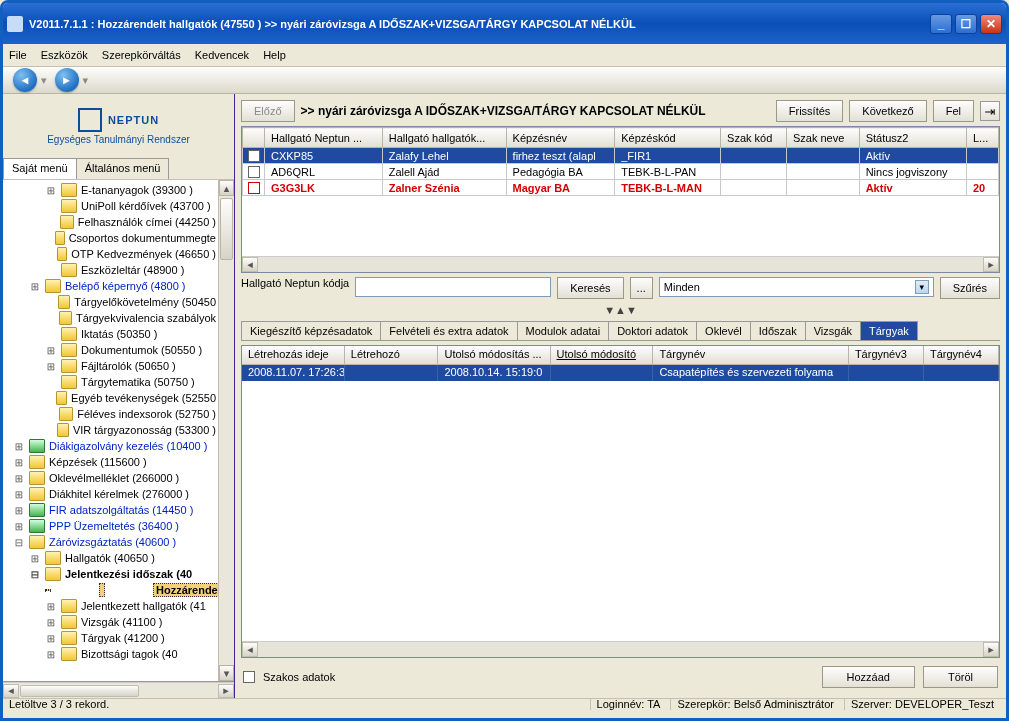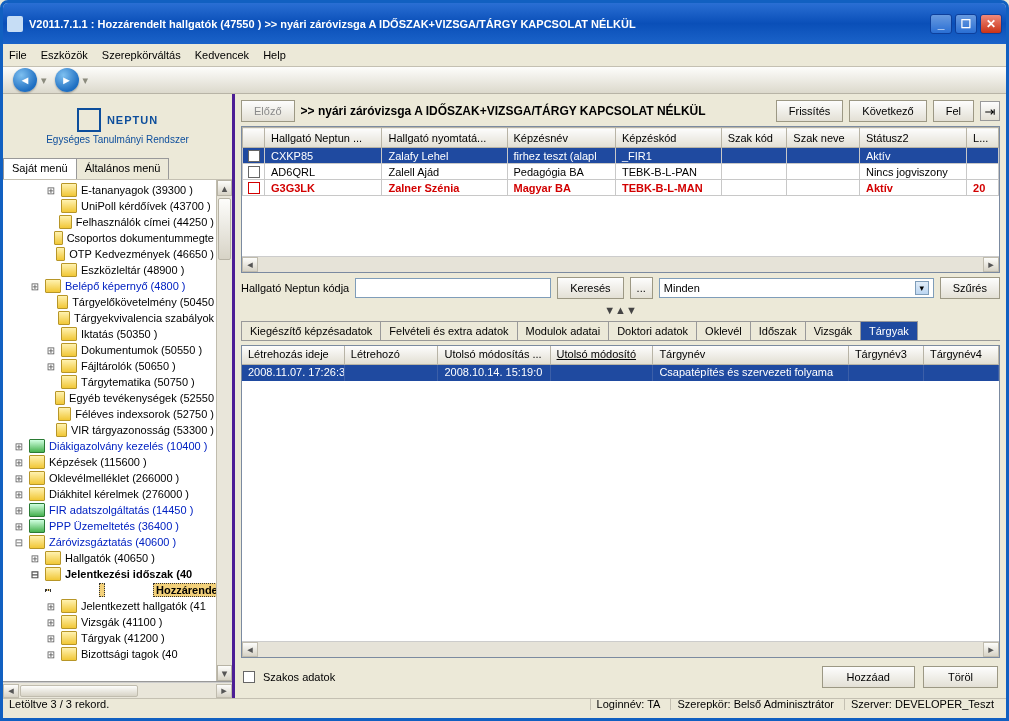--- a/index.html
+++ b/index.html
@@ -11,21 +11,21 @@
   .win-buttons { display: flex; gap: 3px; }
   .win-btn { width: 22px; height: 20px; border: 1px solid #0d3f9b; border-radius: 3px; display: flex; align-items: center; justify-content: center; color: #fff; font-weight: bold; font-size: 12px; }
   .win-btn.min, .win-btn.max { background: linear-gradient(#689adf, #2a6fd4); }
   .win-btn.close { background: linear-gradient(#f08a7b, #c93215); }
   .menubar { height: 22px; background: #ece9d8; display: flex; align-items: center; padding: 0 6px; gap: 14px; }
   .menubar span { cursor: default; }
   .navbar { height: 28px; background: linear-gradient(#fdfdfb, #dcd9cc); border-top: 1px solid #c4c0b2; border-bottom: 1px solid #b8b4a6; display: flex; align-items: center; padding: 0 10px; gap: 8px; }
   .nav-btn { width: 24px; height: 24px; border-radius: 50%; background: radial-gradient(circle at 35% 30%, #7ec0f0, #1f6fc2 70%); display: flex; align-items: center; justify-content: center; color: #fff; box-shadow: 0 1px 2px rgba(0,0,0,.3); }
   .nav-arr { margin-left: -4px; color: #8b8b7d; }
   .content { flex: 1; display: flex; overflow: hidden; }
-  .side { width: 232px; display: flex; flex-direction: column; border-right: 3px solid #4c1d95; }
+  .side { width: 232px; display: flex; flex-direction: column; border-right: 1px solid #4c1d95; }
   .logo { height: 64px; display: flex; flex-direction: column; align-items: center; justify-content: center; gap: 2px; }
   .logo-text { color: #0d4e9c; font-weight: bold; font-size: 24px; letter-spacing: 1px; display: flex; align-items: center; gap: 6px;}
   .logo-sq { width: 24px; height: 24px; border: 2px solid #0d4e9c; display: inline-block; }
   .logo-sub { color: #0d4e9c; font-size: 10px; }
   .side-tabs { display: flex; height: 22px; border-bottom: 1px solid #c4c0b2; background: #ece9d8; }
   .side-tab { padding: 3px 8px; border: 1px solid #999; border-bottom: none; background: #ece9d8; margin-right: -1px; }
   .side-tab.active { background: #fff; }
   .tree { flex: 1; background: #fff; overflow: auto; padding: 2px 0; border-bottom: 1px solid #999; position: relative;}
   .tree-scrollbar { position:absolute; right:0; top:0; bottom:0; width:16px; background:#e9e6da; border-left:1px solid #c0bcae; }
   .tree-sb-btn { height:16px; background:linear-gradient(#fdfdfb,#d7d3c6); border:1px solid #b7b3a5; display:flex; align-items:center; justify-content:center; color:#555;}
@@ -55,21 +55,21 @@
   .grid th { background: linear-gradient(#fdfdfd, #e2dfd3); border: 1px solid #b8b4a6; height: 20px; text-align: left; padding: 0 6px; font-weight: normal; }
   .grid th:first-child, .grid td:first-child { width: 22px; padding:0; text-align:center;}
   .grid td { border: 1px solid #c8c8c8; height: 16px; padding: 0 6px; }
   .row-sel td { background: #1f4aa0; color: #fff; }
   .chk { width: 12px; height: 12px; border: 1px solid #666; background: #fff; display: inline-block; vertical-align: middle;}
   .row-red td { color: #d20000; font-weight: bold; }
   .row-red td:first-child .chk { border-color: #d20000; }
   .hscroll { height: 16px; background: #e6e3d8; display: flex; border-top: 1px solid #ccc; margin-top: 60px;}
   .hscroll .sbtn { width: 16px; background: linear-gradient(#fdfdfb,#d7d3c6); border: 1px solid #c0bcae; display:flex; align-items:center; justify-content:center; color:#555;}
   .hscroll .track { flex:1; background:#e6e3d8;}
-  .flt { display: flex; align-items: center; gap: 6px; }
+  .flt { display: flex; gap: 6px; }
   .field { height: 20px; background: #fff; border: 1px solid #7f9db9; }
   .field.in1 { width: 196px; }
   .field.sel { flex:1; display:flex; align-items:center; justify-content:space-between; padding:0 4px;}
   .field.sel .dd { width:14px; height:14px; background:linear-gradient(#e0ecf8,#bcd6f2); border:1px solid #7f9db9; display:flex; align-items:center; justify-content:center; font-size:9px;}
   .separator-row { height: 14px; display:flex; align-items:center; justify-content:center; gap:4px; color:#444;}
   .tabs2 { display: flex; border-bottom: 1px solid #999; background:#ece9d8; }
   .tab2 { padding: 3px 8px; border: 1px solid #999; border-bottom: none; background: #ece9d8; margin-right:-1px;}
   .tab2.active { background: #1f4aa0; color: #fff; }
   .grid2wrap { border: 1px solid #7b8aa0; background:#fff; flex:1; display:flex; flex-direction:column; overflow:hidden;}
   .bot { display:flex; align-items:center; gap:8px; padding:4px 2px;}
@@ -308,21 +308,21 @@
         <div class="btn">Fel</div>
         <div class="pin">⇥</div>
       </div>
 
       <div class="gridwrap">
         <table class="grid" id="grid1">
           <thead>
               <tr id="g1h">
                 <th></th>
                 <th>Hallgató Neptun ...</th>
-                <th>Hallgató nyomtatá...</th>
+                <th>Hallgató hallgatók...</th>
                 <th>Képzésnév</th>
                 <th>Képzéskód</th>
                 <th>Szak kód</th>
                 <th>Szak neve</th>
                 <th>Státusz2</th>
                 <th>L...</th>
               </tr>
             </thead>
           <tbody id="g1b">
               <tr class="row-sel">

